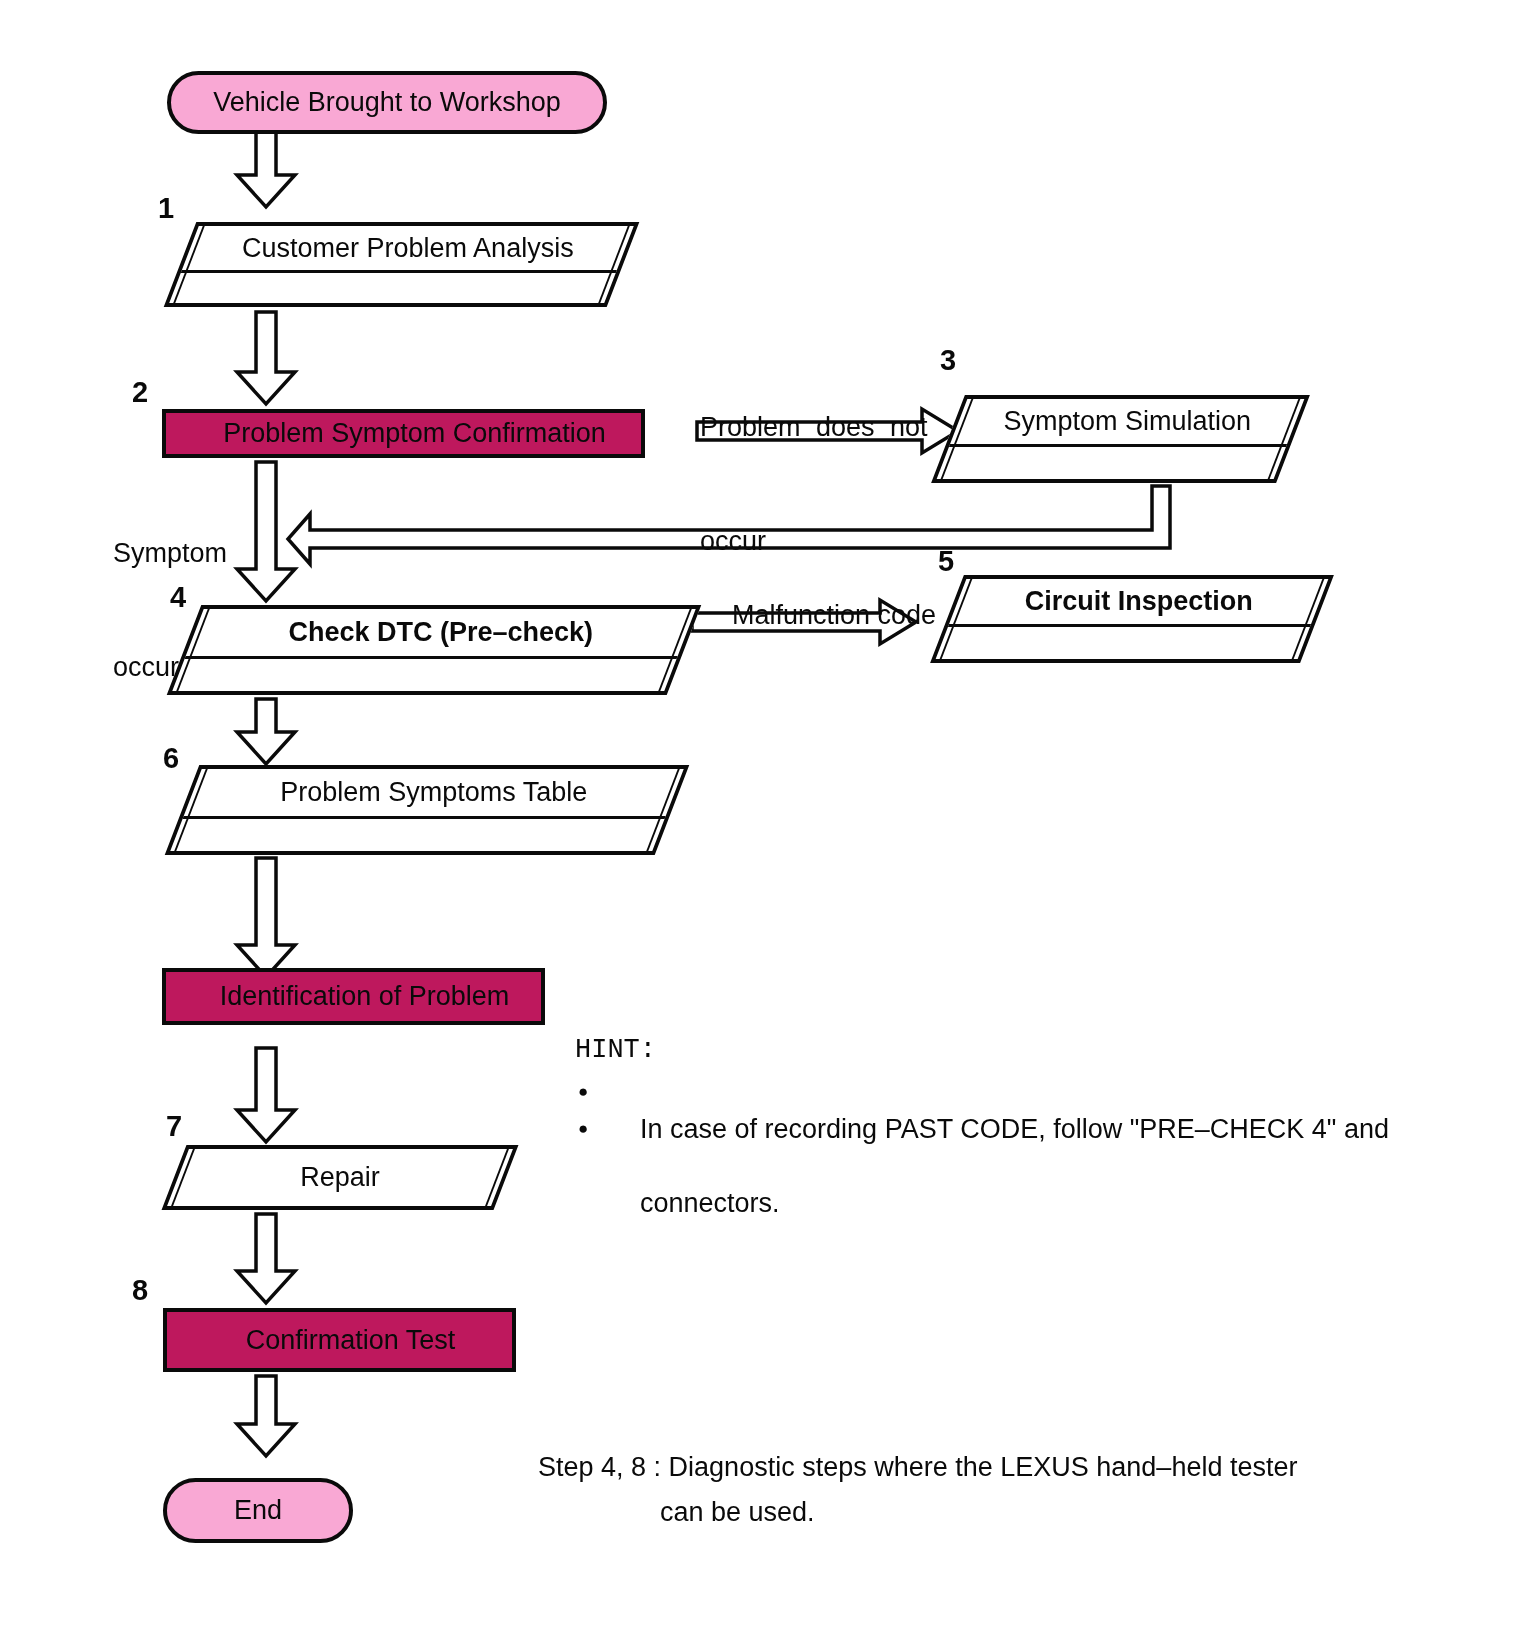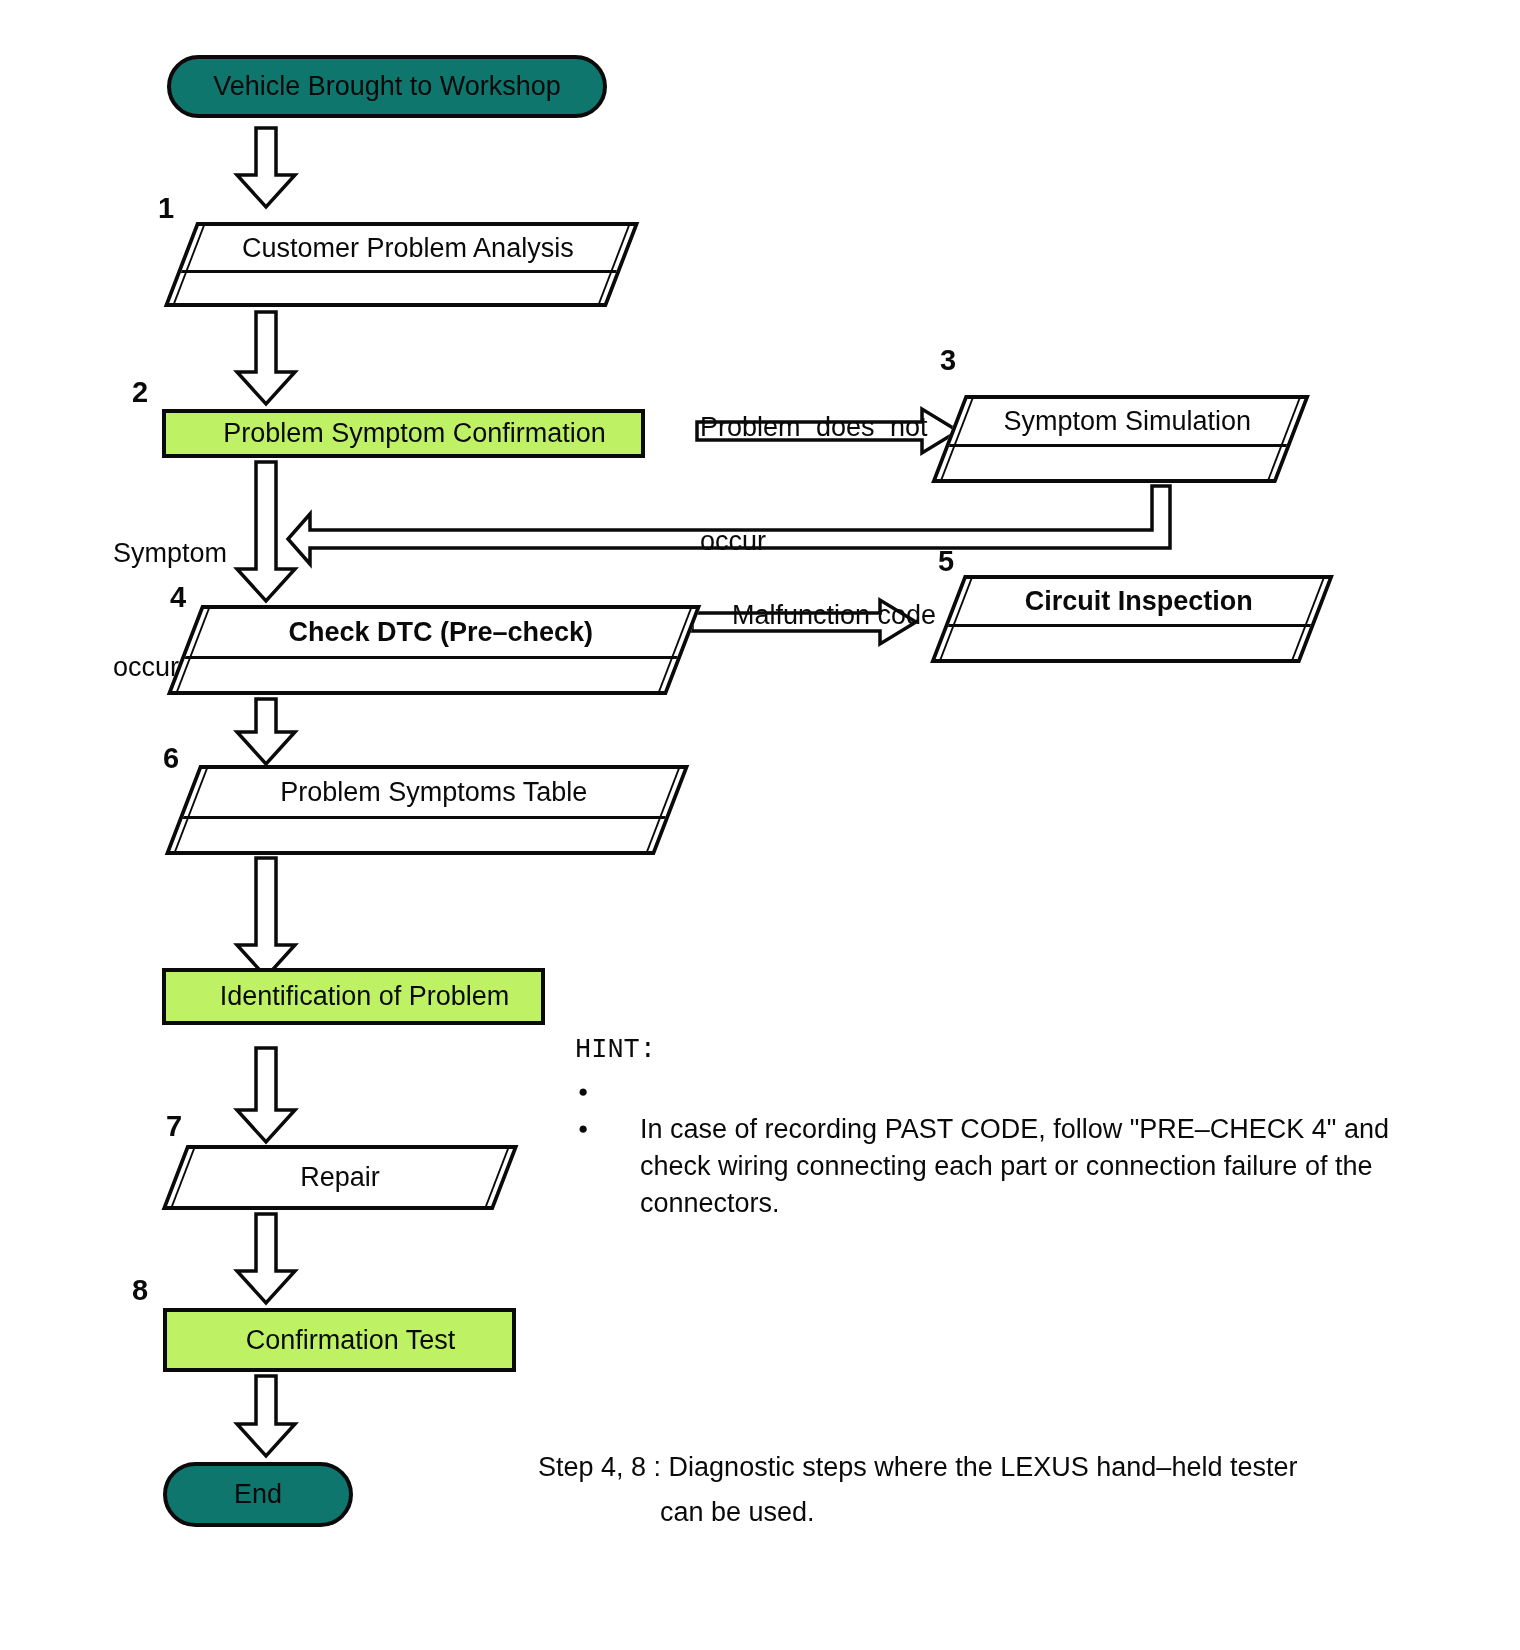--- a/index.html
+++ b/index.html
@@ -1,23 +1,23 @@
 <!DOCTYPE html>
 <html><head>
 <meta charset="utf-8">
 <style>
   html,body{margin:0;padding:0;background:#ffffff;}
   #page{position:relative;width:1520px;height:1650px;background:#ffffff;
         font-family:"Liberation Sans", sans-serif;color:#0a0a0a;overflow:hidden;}
   #arrows{position:absolute;left:0;top:0;width:1520px;height:1650px;}
   .node{position:absolute;box-sizing:border-box;}
   .stadium{border:4px solid #0a0a0a;border-radius:40px;display:flex;align-items:center;justify-content:center;
-           font-size:27px;background:#0f766e;}
+           font-size:27px;background:#f9a8d4;margin-top:16px;}
   .rect{border:4px solid #0a0a0a;display:flex;align-items:center;justify-content:center;
-        font-size:27px;background:#bef264;padding-left:22px;}
+        font-size:27px;background:#be185d;padding-left:22px;}
   .para{border:4px solid #0a0a0a;transform:skewX(-21deg);background:#fff;}
   .para::before{content:"";position:absolute;top:0;bottom:0;left:4px;right:4px;
                 border-left:2.5px solid #0a0a0a;border-right:2.5px solid #0a0a0a;}
   .para .divider{position:absolute;left:0;right:0;border-top:3px solid #0a0a0a;}
   .para .plabel{position:absolute;left:0;right:0;display:flex;align-items:center;justify-content:center;
                 transform:skewX(21deg);font-size:27px;}
   .bold{font-weight:bold;}
   .stepnum{position:absolute;font-size:29px;font-weight:bold;}
   .edgelabel{position:absolute;font-size:27px;line-height:38px;white-space:pre;}
   .note{position:absolute;font-size:27px;white-space:pre;}
@@ -117,19 +117,18 @@
   </div>
 
   <div class="node stadium" style="left:163px;top:1462px;width:190px;height:65px;">
     <span>End</span>
   </div>
 
   <div class="note" style="left:575px;top:1035px;font-family:Liberation Mono, monospace;">HINT:</div>
   <div class="hint-dot" style="left:578px;top:1082px;">●</div>
   <div class="hint-dot" style="left:578px;top:1119px;">●</div>
   <div class="note" style="left:640px;top:1114px;">In case of recording PAST CODE, follow "PRE–CHECK 4" and</div>
-  <div class="note" style="left:640px;top:1151px;">check wiring connecting each part or connection failure of the</div>
   <div class="note" style="left:640px;top:1188px;">connectors.</div>
 
   <div class="note" style="left:538px;top:1452px;">Step 4, 8 : Diagnostic steps where the LEXUS hand–held tester</div>
   <div class="note" style="left:660px;top:1497px;">can be used.</div>
 
 </div>
 
 </body></html>

